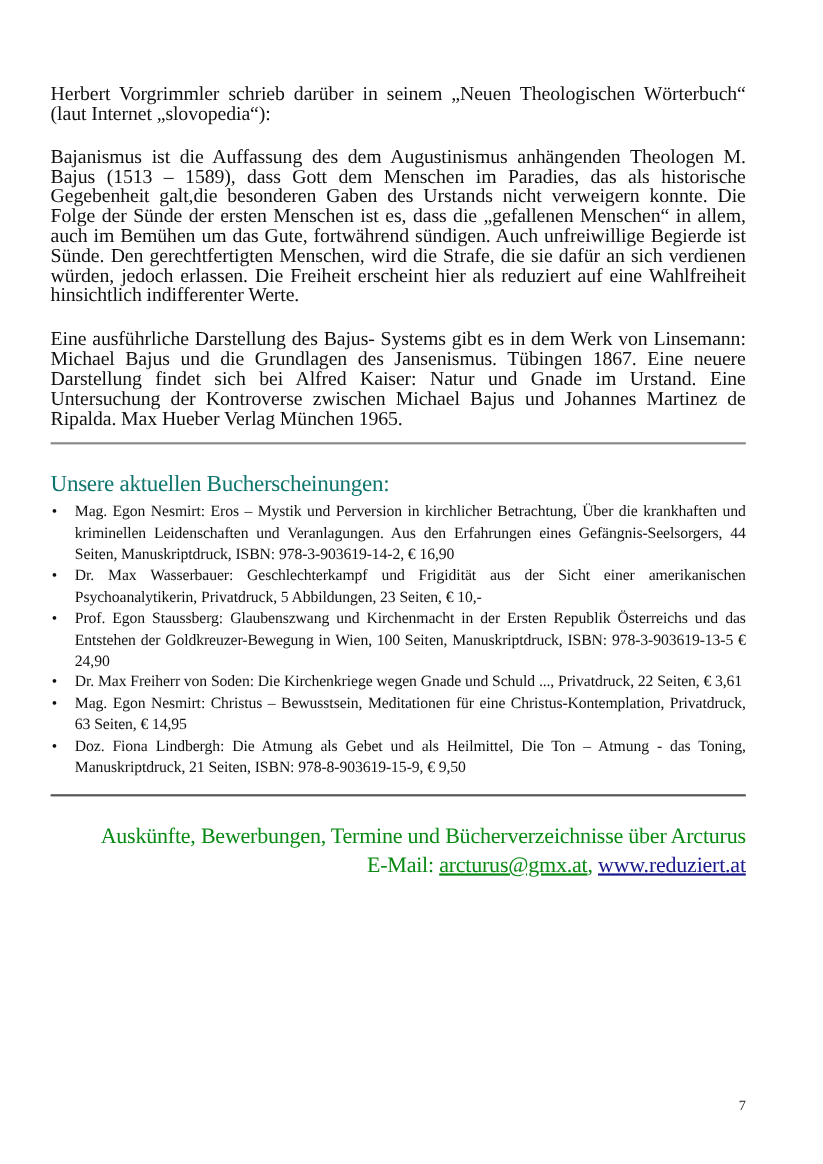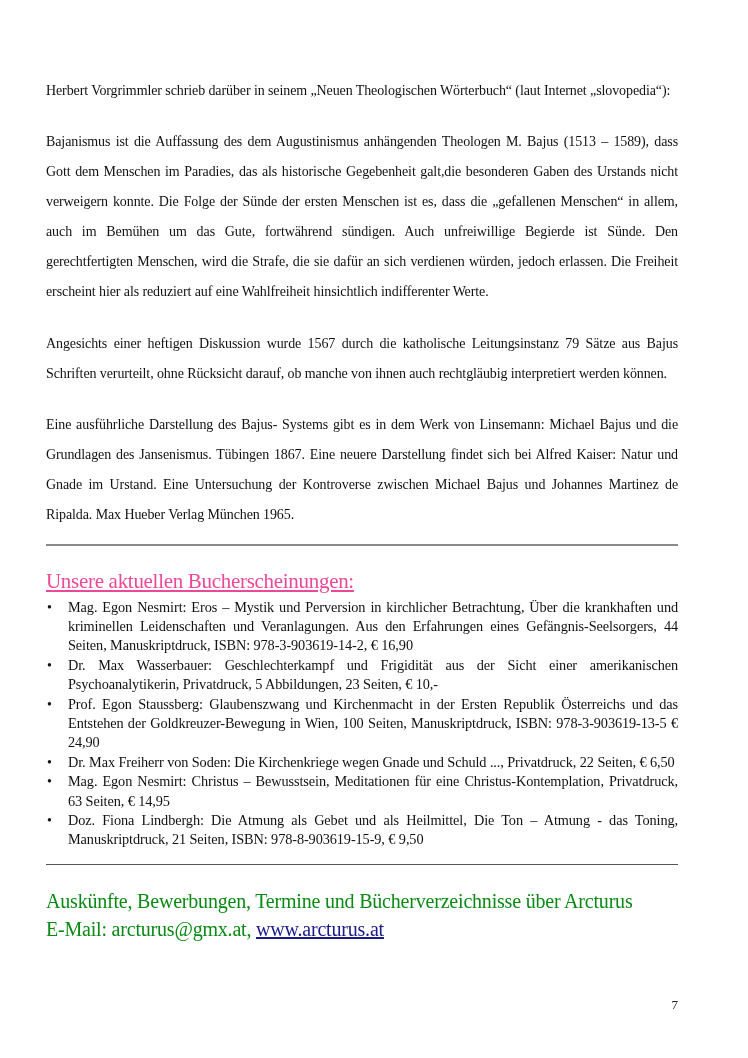--- a/index.html
+++ b/index.html
@@ -3,60 +3,59 @@
 <meta charset="utf-8">
 <style>
   html, body { margin: 0; padding: 0; background: #ffffff; }
   body {
     width: 748px; height: 1058px; position: relative; overflow: hidden;
     font-family: "Liberation Serif", "DejaVu Serif", serif;
     color: #111111;
   }
   .page { position: absolute; left: 46px; top: 76px; width: 632px; }
   .para {
-    font-size: 14px; line-height: 30px; text-align: justify;
+    font-size: 18px; line-height: 18px; text-align: justify;
     margin: 0 0 21.4px 0; letter-spacing: -0.1px;
   }
   .rule {
     height: 2px; background: #8a8a8a; margin: 0; border: none;
   }
   .rule.top { margin-top: -8px; }
   .section-title {
-    color: #ec4899; font-size: 21px; line-height: 26px;
-    margin: 22px 0 4px 0; letter-spacing: -0.3px; text-decoration: underline;
+    color: #0f766e; font-size: 21px; line-height: 26px;
+    margin: 22px 0 4px 0; letter-spacing: -0.3px;
   }
   ul.books { list-style: none; margin: 0; padding: 0; }
   ul.books li {
     position: relative; padding-left: 22px;
     font-size: 14.3px; line-height: 19.4px; text-align: justify;
     margin: 0 0 0 0; letter-spacing: -0.1px;
   }
   ul.books li .bullet {
     position: absolute; left: 1px; top: 0; font-size: 14px;
   }
   .rule.bottom { margin-top: 14px; height: 1.5px; background: #555; }
   .contact {
-    color: #0a8a14; text-align: left;
+    color: #0a8a14; text-align: right;
     font-size: 20px; line-height: 27.5px; margin-top: 23px;
     letter-spacing: -0.2px;
   }
-  .contact a.mail { color: #0a8a14; }
+  .contact a.mail { color: #0a8a14; text-decoration: underline; }
   .contact a.web { color: #1a1a8c; text-decoration: underline; }
   .page-number {
     position: absolute; right: 70px; top: 997px;
     font-size: 13px; color: #222;
   }
 </style>
 </head>
 <body>
 
 <div class="page">
   <p class="para">Herbert Vorgrimmler schrieb darüber in seinem „Neuen Theologischen Wörterbuch“ (laut Internet „slovopedia“):</p>
   <p class="para">Bajanismus ist die Auffassung des dem Augustinismus anhängenden Theologen M. Bajus (1513 – 1589), dass Gott dem Menschen im Paradies, das als historische Gegebenheit galt,die besonderen Gaben des Urstands nicht verweigern konnte. Die Folge der Sünde der ersten Menschen ist es, dass die „gefallenen Menschen“ in allem, auch im Bemühen um das Gute, fortwährend sündigen. Auch unfreiwillige Begierde ist Sünde. Den gerechtfertigten Menschen, wird die Strafe, die sie dafür an sich verdienen würden, jedoch erlassen. Die Freiheit erscheint hier als reduziert auf eine Wahlfreiheit hinsichtlich indifferenter Werte.</p>
-  <p class="para">Angesichts einer heftigen Diskussion wurde 1567 durch die katholische Leitungsinstanz 79 Sätze aus Bajus Schriften verurteilt, ohne Rücksicht darauf, ob manche von ihnen auch rechtgläubig interpretiert werden können.</p>
   <p class="para">Eine ausführliche Darstellung des Bajus- Systems gibt es in dem Werk von Linsemann: Michael Bajus und die Grundlagen des Jansenismus. Tübingen 1867. Eine neuere Darstellung findet sich bei Alfred Kaiser: Natur und Gnade im Urstand. Eine Untersuchung der Kontroverse zwischen Michael Bajus und Johannes Martinez de Ripalda. Max Hueber Verlag München 1965.</p>
 
   <hr class="rule top">
 
   <div class="section-title">Unsere aktuellen Bucherscheinungen:</div>
 
   <ul class="books">
     <li>
       <span class="bullet">•</span>
       <span>Mag. Egon Nesmirt: Eros – Mystik und Perversion in kirchlicher Betrachtung, Über die krankhaften und kriminellen Leidenschaften und Veranlagungen. Aus den Erfahrungen eines Gefängnis-Seelsorgers, 44 Seiten, Manuskriptdruck, ISBN: 978-3-903619-14-2,  € 16,90</span>
@@ -64,35 +63,35 @@
     <li>
       <span class="bullet">•</span>
       <span>Dr. Max Wasserbauer: Geschlechterkampf und Frigidität aus der Sicht einer amerikanischen Psychoanalytikerin, Privatdruck, 5 Abbildungen, 23 Seiten, €  10,-</span>
     </li>
     <li>
       <span class="bullet">•</span>
       <span>Prof. Egon Staussberg: Glaubenszwang und Kirchenmacht in der Ersten Republik Österreichs und das Entstehen der Goldkreuzer-Bewegung in Wien, 100 Seiten, Manuskriptdruck, ISBN: 978-3-903619-13-5 € 24,90</span>
     </li>
     <li>
       <span class="bullet">•</span>
-      <span>Dr. Max Freiherr von Soden: Die Kirchenkriege wegen Gnade und Schuld ..., Privatdruck, 22 Seiten, € 6,50</span>
+      <span>Dr. Max Freiherr von Soden: Die Kirchenkriege wegen Gnade und Schuld ..., Privatdruck, 22 Seiten, € 3,61</span>
     </li>
     <li>
       <span class="bullet">•</span>
       <span>Mag. Egon Nesmirt: Christus – Bewusstsein, Meditationen für eine Christus-Kontemplation, Privatdruck, 63 Seiten, € 14,95</span>
     </li>
     <li>
       <span class="bullet">•</span>
       <span>Doz. Fiona Lindbergh: Die Atmung als Gebet und als Heilmittel, Die Ton – Atmung - das Toning, Manuskriptdruck, 21 Seiten, ISBN: 978-8-903619-15-9, € 9,50</span>
     </li>
   </ul>
 
   <hr class="rule bottom">
 
   <div class="contact">
     <div>Auskünfte, Bewerbungen, Termine und Bücherverzeichnisse über Arcturus</div>
     <div>
-      <span>E-Mail: </span><a class="mail">arcturus@gmx.at</a><span>, </span><a class="web">www.arcturus.at</a>
+      <span>E-Mail: </span><a class="mail">arcturus@gmx.at</a><span>, </span><a class="web">www.reduziert.at</a>
     </div>
   </div>
 </div>
 
 <div class="page-number">7</div>
 
 </body></html>

